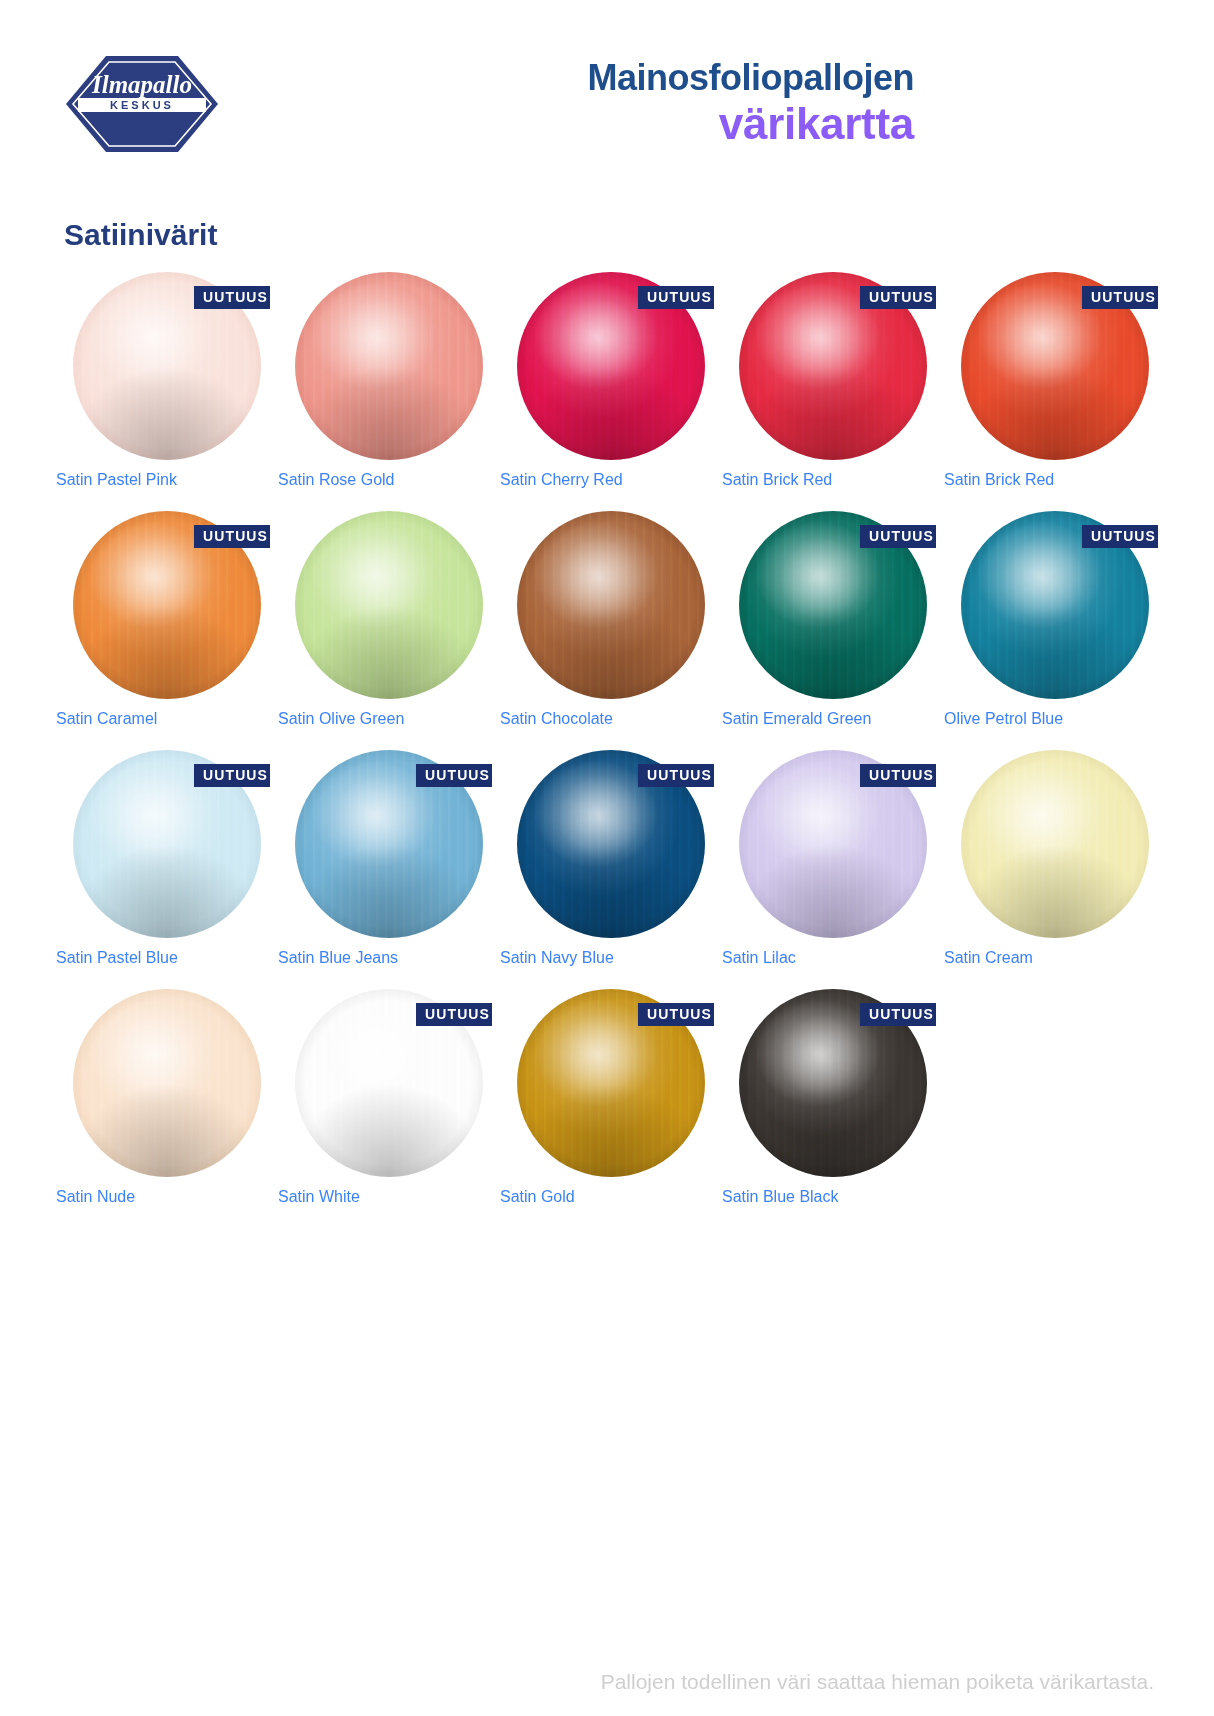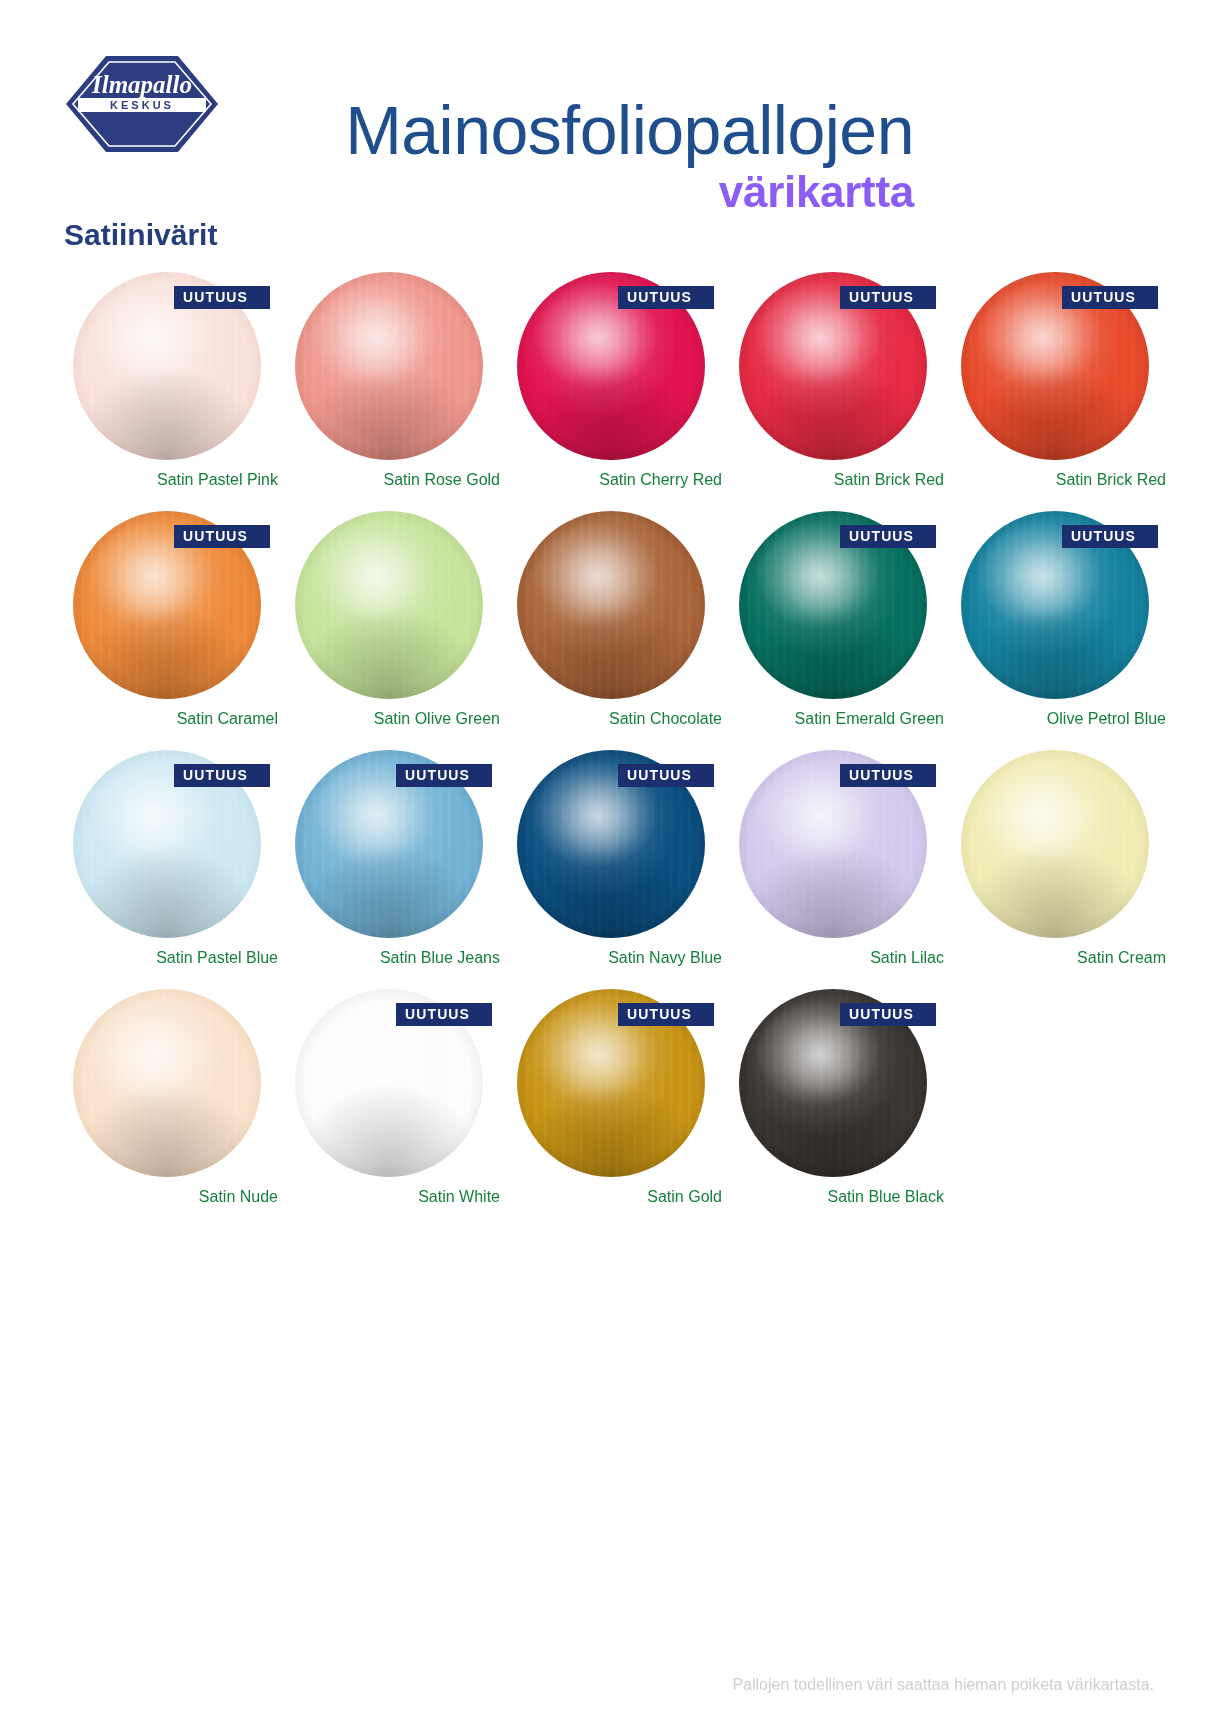--- a/index.html
+++ b/index.html
@@ -36,27 +36,26 @@
   }
   .logo svg { display: block; width: 160px; height: 104px; }
 
   .title-block {
     position: absolute;
     right: 58px;
     top: 60px;
     text-align: right;
   }
   .title-line1 {
-    font-size: 68px;
-    font-weight: normal;
+    font-size: 36px;
+    font-weight: bold;
     color: #1f4e8c;
     line-height: 1.0;
     letter-spacing: -0.5px;
     white-space: nowrap;
-    margin-top: 36px;
   }
   .title-line2 {
     font-size: 44px;
     font-weight: bold;
     color: #8b5cf6;
     line-height: 1.28;
     letter-spacing: -0.3px;
     white-space: nowrap;
   }
 
@@ -177,43 +176,43 @@
   .badge {
     position: absolute;
     z-index: 6;
     top: 18px;
     right: 8px;
     background: #1b2e6e;
     color: #ffffff;
     font-size: 14px;
     font-weight: bold;
     letter-spacing: 1.1px;
-    padding: 4px 22px 5px 9px;
+    padding: 4px 2px 5px 9px;
     line-height: 1;
     white-space: nowrap;
   }
 
   
   .label {
     position: absolute;
     left: 0;
     top: 203px;
     width: 222px;
-    text-align: right;
+    text-align: left;
     font-size: 16px;
-    color: #15803d;
+    color: #3b82f6;
     white-space: nowrap;
   }
 
   
   .footer {
     position: absolute;
     right: 60px;
     bottom: 22px;
-    font-size: 16px;
+    font-size: 21px;
     color: #cfcfcf;
     white-space: nowrap;
   }
 </style>
 </head>
 <body>
 
 <div class="page">
 
   <div class="header">

